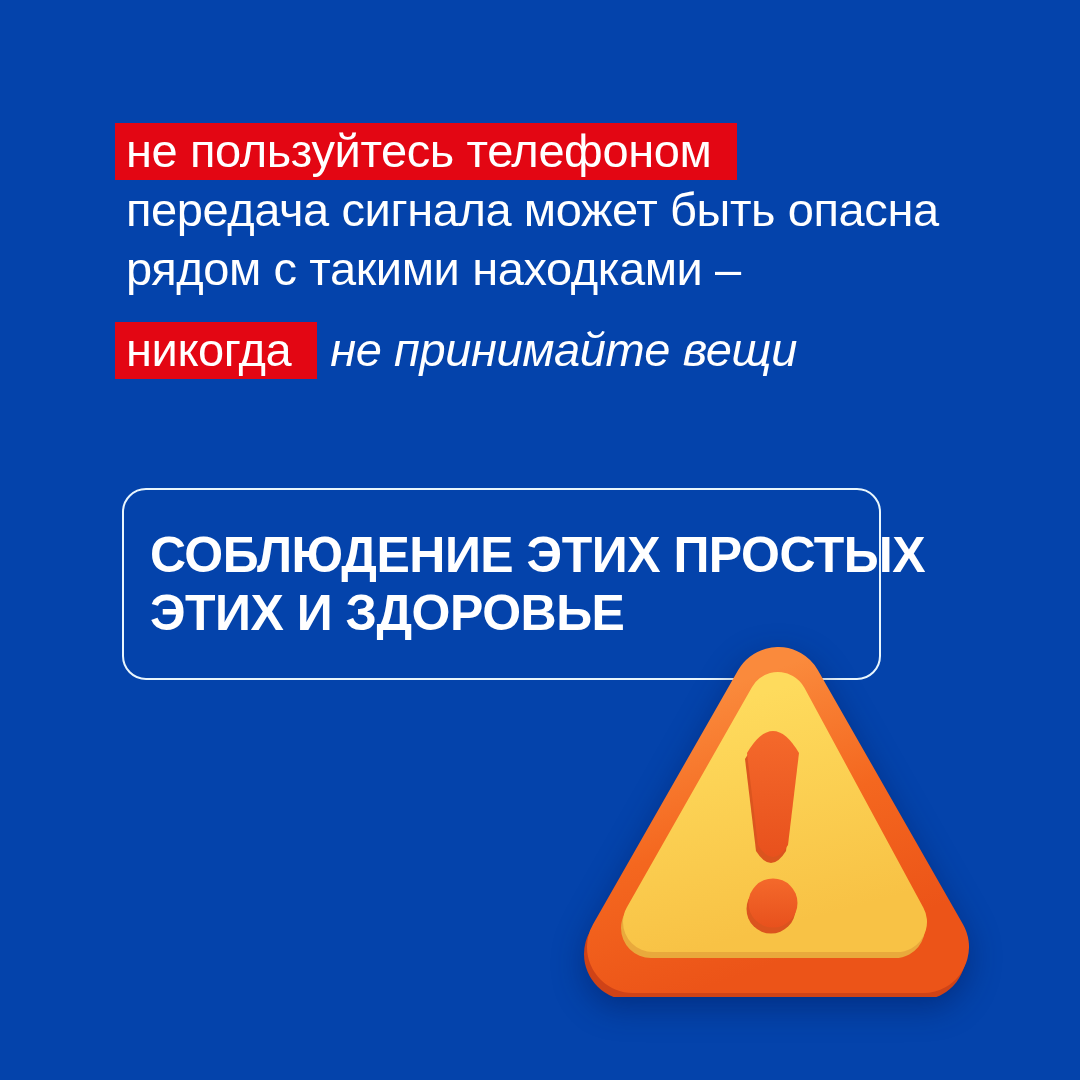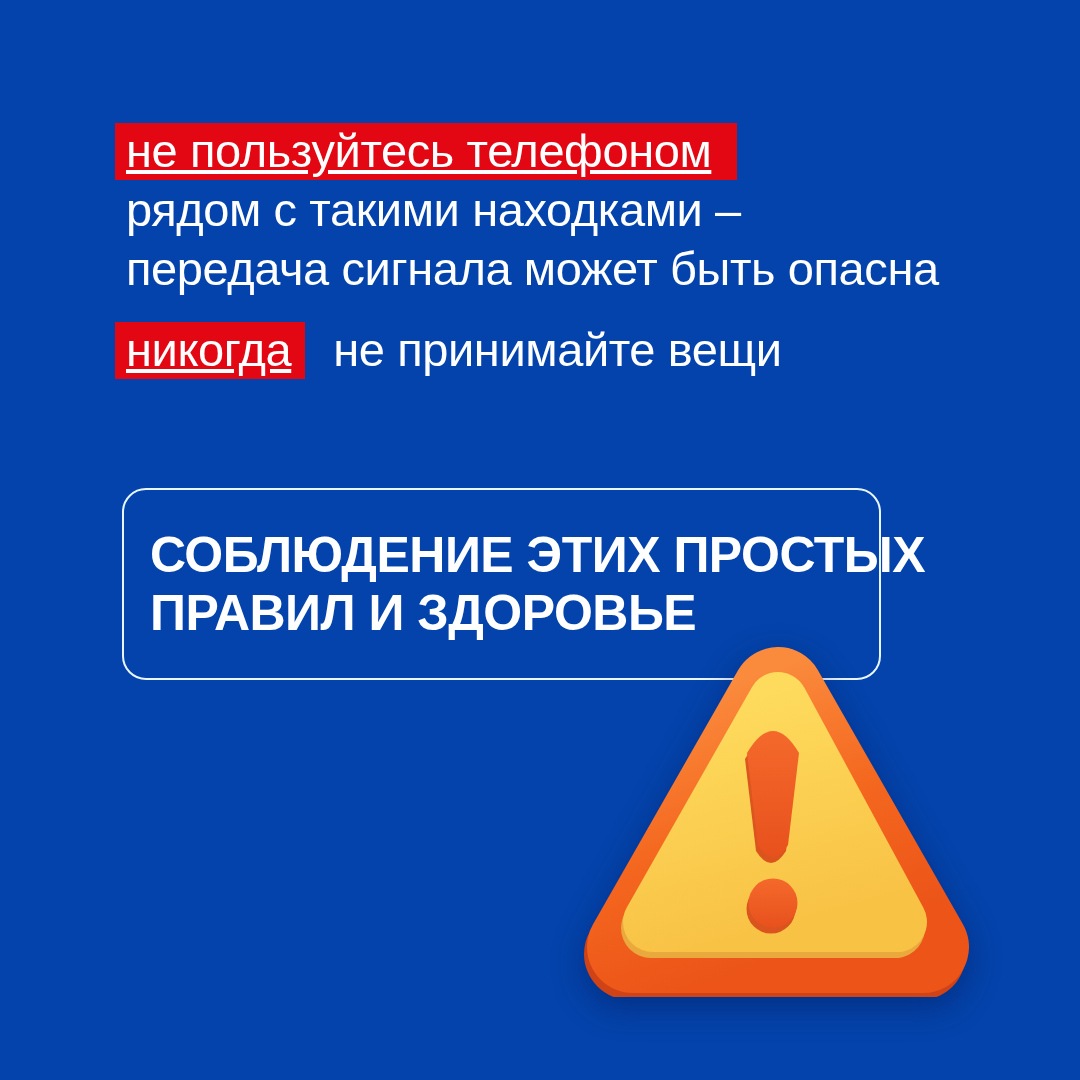--- a/index.html
+++ b/index.html
@@ -21,24 +21,23 @@
     letter-spacing: -0.4px;
     white-space: nowrap;
   }
   .p1 { top: 121px; }
   .p2 { top: 320px; }
   .hl {
     background: #e30613;
     padding: 1px 26px 3px 11px;
     margin-left: -11px;
     box-decoration-break: clone;
-    text-decoration: underline;
   }
-  .hl.short { padding-right: 14px; text-align: center; }
-  .after-hl { margin-left: 28px; }
+  .hl.short { padding-right: 26px; text-align: center; }
+  .after-hl { margin-left: 13px; font-style: italic; }
   .callout {
     position: absolute;
     left: 122px;
     top: 488px;
     width: 759px;
     height: 192px;
     box-sizing: border-box;
     border: 2.5px solid #e9f6fd;
     border-radius: 24px;
     display: flex;
@@ -62,31 +61,31 @@
     filter: drop-shadow(0 10px 16px rgba(0, 22, 82, 0.45));
   }
 </style>
 </head>
 <body>
 
 <div class="canvas">
 
   <section class="block p1">
     <div><span class="hl">не пользуйтесь телефоном</span></div>
+    <div>передача сигнала может быть опасна</div>
     <div>рядом с такими находками –</div>
-    <div>передача сигнала может быть опасна</div>
   </section>
 
   <section class="block p2">
     <div><span class="hl short">никогда</span><span class="after-hl">не принимайте вещи</span></div>
   </section>
 
   <div class="callout">
     <div>СОБЛЮДЕНИЕ ЭТИХ ПРОСТЫХ</div>
-    <div>ПРАВИЛ И ЗДОРОВЬЕ</div>
+    <div>ЭТИХ И ЗДОРОВЬЕ</div>
   </div>
 
   <div class="triangle-wrap">
     <svg viewBox="0 0 390 356" width="390" height="356" aria-hidden="true">
       <defs>
         <linearGradient id="gO" x1="0.25" y1="0" x2="0.65" y2="1">
           <stop offset="0" stop-color="#fa8a3c"></stop>
           <stop offset="0.5" stop-color="#f4671f"></stop>
           <stop offset="1" stop-color="#ec5418"></stop>
         </linearGradient>

